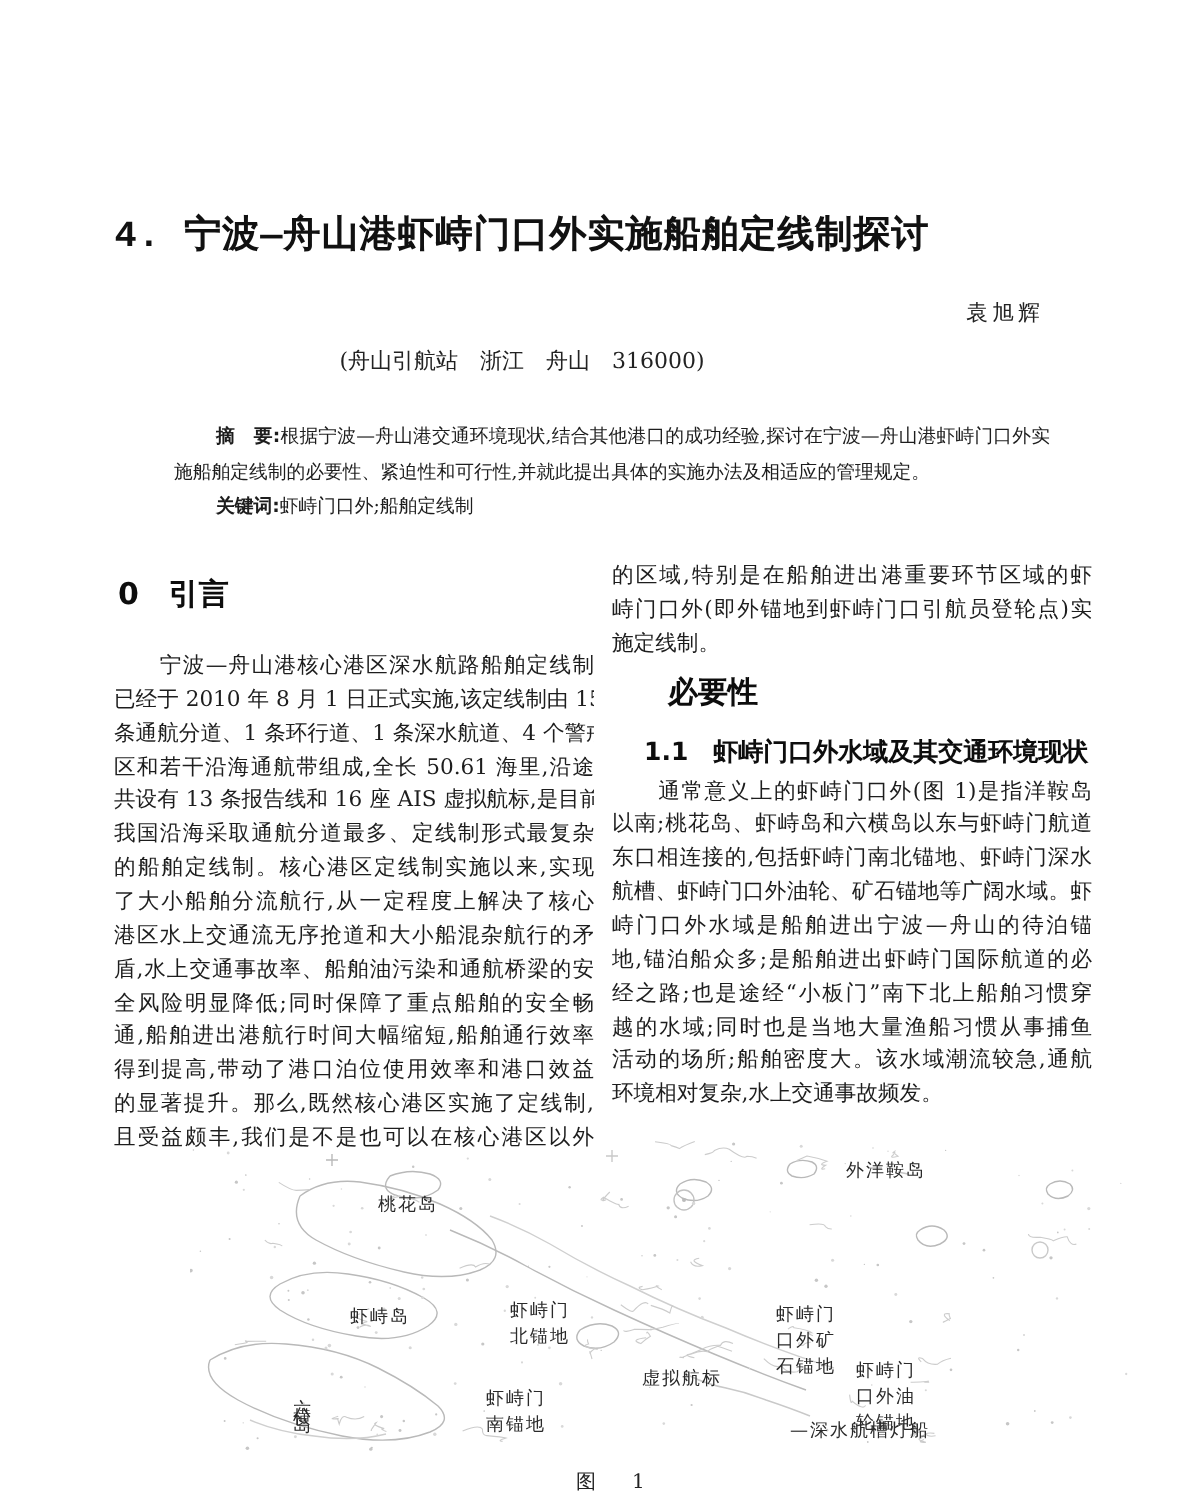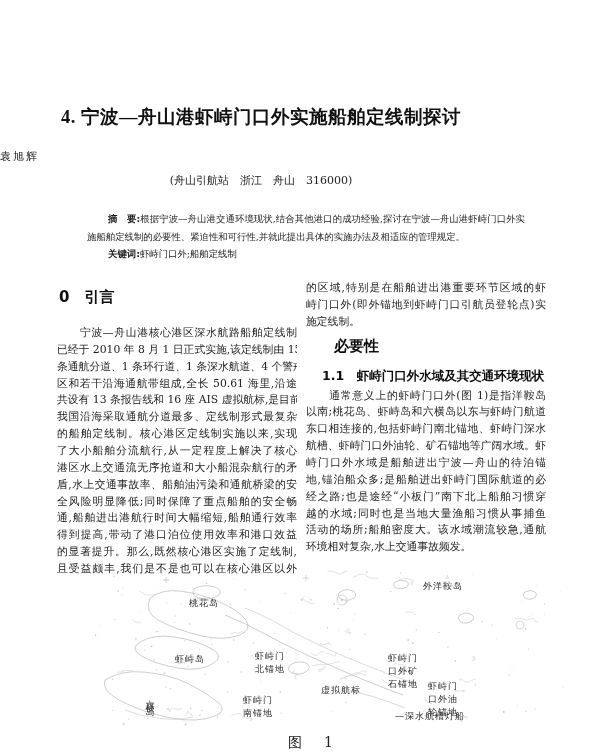--- a/index.html
+++ b/index.html
@@ -10,27 +10,27 @@
     margin:0 auto;
     background:#ffffff;
     overflow:hidden;
     font-family:"DejaVu Serif","Liberation Serif",serif;
     color:#1c1c1c;
   }
   
   .doc-title{
     position:absolute;top:104px;left:0;width:522px;
     text-align:center;
-    font-family:Liberation Serif, serif;
+    font-family:Liberation Mono, monospace;
     font-weight:bold;font-size:18.5px;letter-spacing:0.5px;
     color:#111;
   }
   .doc-author{
     position:absolute;top:149px;left:0;width:522px;
-    text-align:left;font-size:11px;letter-spacing:2px;color:#222;
+    text-align:right;font-size:11px;letter-spacing:2px;color:#222;
   }
   .doc-affil{
     position:absolute;top:173px;left:0;width:522px;
     text-align:center;font-size:11px;color:#222;
   }
   
   .abstract{
     position:absolute;top:210px;left:87px;width:438px;
     font-size:9.4px;line-height:17.6px;
     text-align:justify;color:#1d1d1d;
@@ -74,21 +74,21 @@
     position:absolute;
     font-size:9px;line-height:13px;
     color:#2a2a2a;white-space:pre-line;
     letter-spacing:1px;
   }
   .map-label.vertical{
     writing-mode:vertical-rl;letter-spacing:4px;
   }
   .fig-caption{
     position:absolute;left:193px;top:164px;
-    font-size:14px;color:#222;letter-spacing:4px;
+    font-size:10px;color:#222;letter-spacing:4px;
   }
 </style>
 </head>
 <body>
 
 <div class="page">
 
   <div class="doc-title">4. 宁波—舟山港虾峙门口外实施船舶定线制探讨</div>
   <div class="doc-author">袁旭辉</div>
   <div class="doc-affil">(舟山引航站　浙江　舟山　316000)</div>

